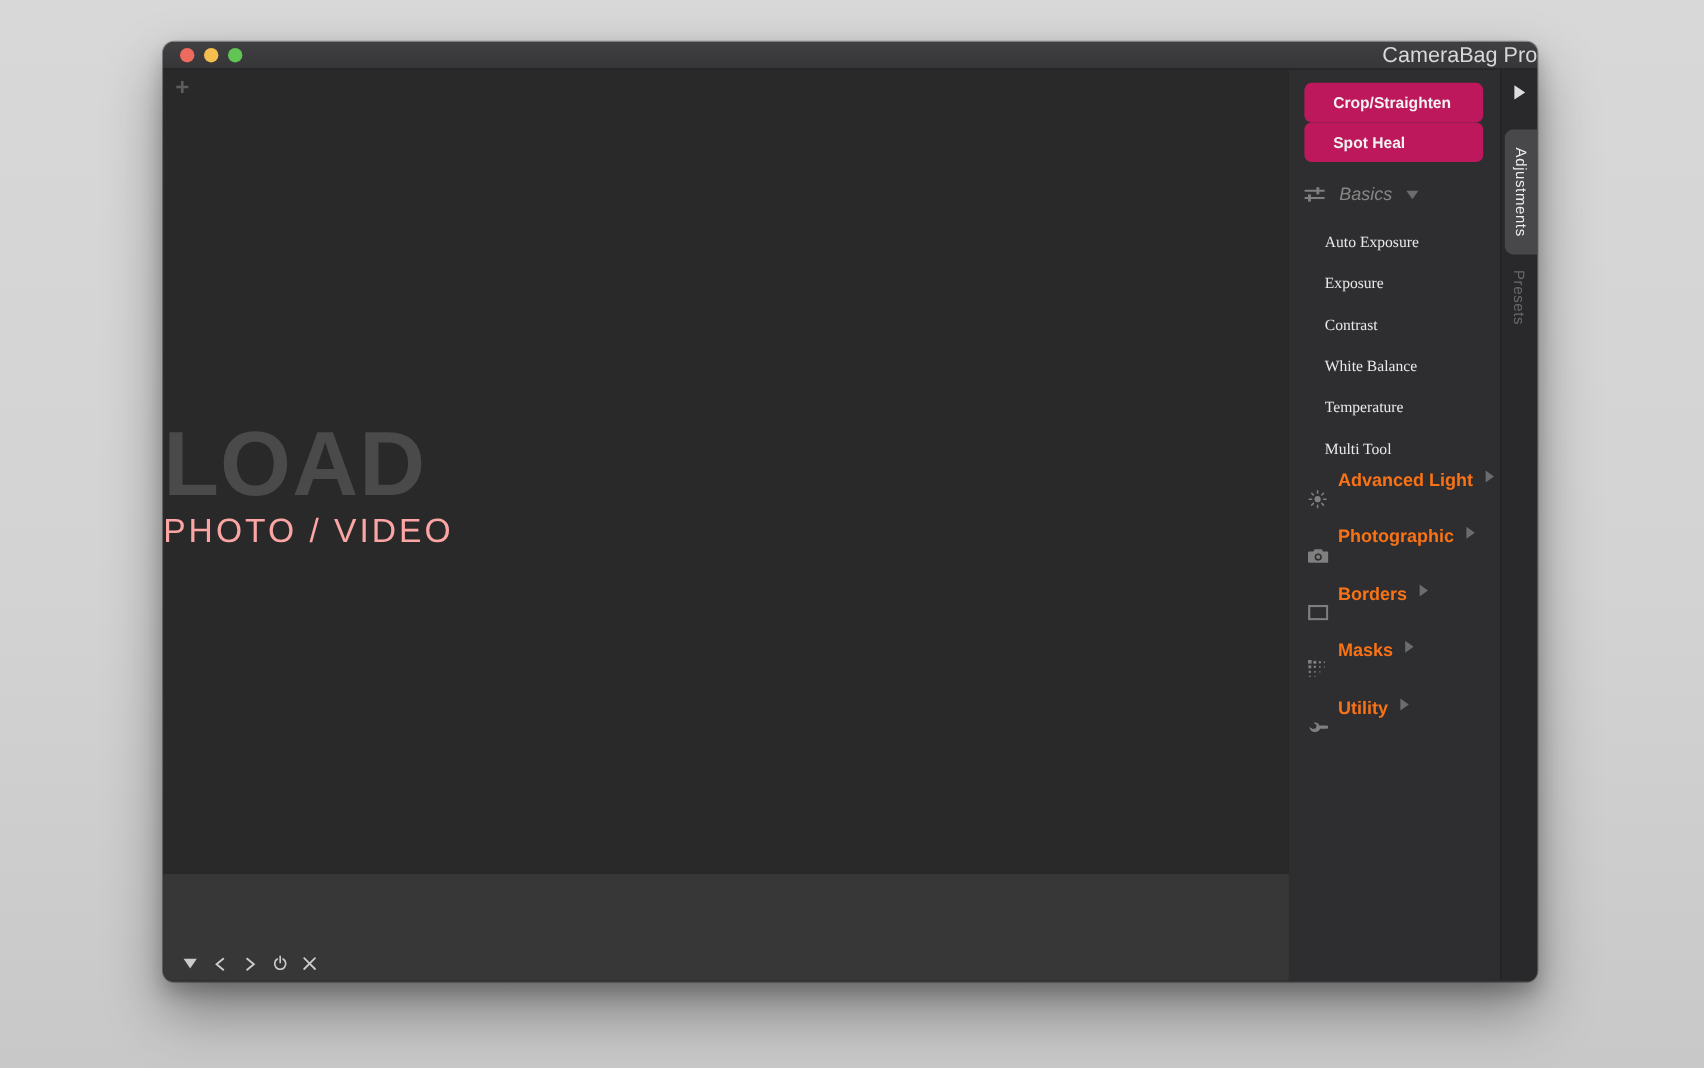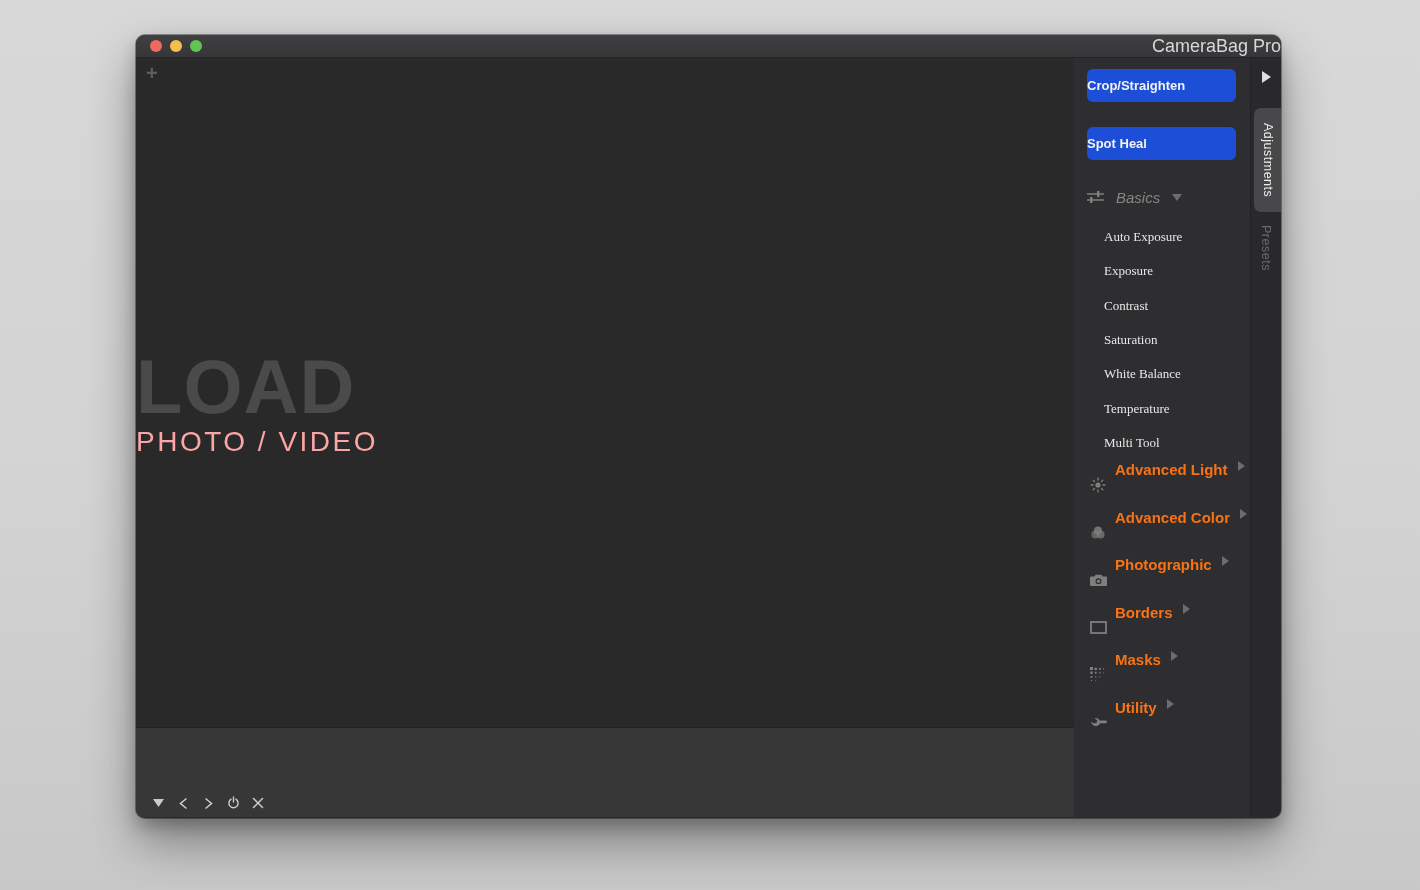--- a/index.html
+++ b/index.html
@@ -44,22 +44,22 @@
   .filmstrip { height:90px; background:#373737; border-top:1px solid #222224; position:relative; flex:none; }
   .strip-controls { position:absolute; left:15px; bottom:7px; display:flex; gap:11px; align-items:center; }
   .strip-controls .sicon { width:14px; height:14px; display:flex; align-items:center; justify-content:center; }
 
   
   .sidebar {
     width:176px; background:#2e2e30; flex:none;
     padding:11px 0 0 13px; overflow:hidden;
   }
   .tool-btn {
-    width:149px; height:33px; background:#1d4ed8; border-radius:6px;
-    margin-bottom:25px; display:flex; align-items:center; padding-left:0;
+    width:149px; height:33px; background:#be185d; border-radius:6px;
+    margin-bottom:0; display:flex; align-items:center; padding-left:24px;
     color:#f2f2f2; font-size:13px; font-weight:bold; cursor:default;
   }
   .basics-header { margin-top:15px; height:24px; display:flex; align-items:center; color:#868686; font-size:15px;font-style:italic; }
   .basics-header .hicon { width:17px; margin-right:12px; display:flex; align-items:center; }
   .caret-down {
     width:0; height:0; margin-left:12px;
     border-left:5.5px solid transparent; border-right:5.5px solid transparent;
     border-top:7px solid #6c6c6c;
   }
   .basics-list { margin-top:11px; }
@@ -174,23 +174,20 @@
 
       <div class="basics-list">
         <div class="basics-item">
             <span>Auto Exposure</span>
           </div>
         <div class="basics-item">
             <span>Exposure</span>
           </div>
         <div class="basics-item">
             <span>Contrast</span>
-          </div>
-        <div class="basics-item">
-            <span>Saturation</span>
           </div>
         <div class="basics-item">
             <span>White Balance</span>
           </div>
         <div class="basics-item">
             <span>Temperature</span>
           </div>
         <div class="basics-item">
             <span>Multi Tool</span>
           </div>
@@ -211,31 +208,20 @@
                   <line x1="11.5" y1="11.5" x2="12.9" y2="12.9"></line>
                 <line x1="12.9" y1="3.1" x2="11.5" y2="4.5"></line>
                   <line x1="4.5" y1="11.5" x2="3.1" y2="12.9"></line>
               </g>
             </svg>
           </span>
           <span class="label">Advanced Light</span>
           <span class="caret-right"></span>
         </div>
 
-        <div class="section-row">
-          <span class="hicon">
-            <svg width="16" height="15" viewBox="0 0 16 15">
-              <circle cx="8" cy="5.4" r="4" fill="#7f7f7f" opacity=".85"></circle>
-              <circle cx="5.4" cy="9.6" r="4" fill="#7f7f7f" opacity=".65"></circle>
-              <circle cx="10.6" cy="9.6" r="4" fill="#7f7f7f" opacity=".75"></circle>
-            </svg>
-          </span>
-          <span class="label">Advanced Color</span>
-          <span class="caret-right"></span>
-        </div>
 
         <div class="section-row">
           <span class="hicon">
             <svg width="17" height="14" viewBox="0 0 17 14">
               <path d="M1 3.5 h3.4 l1.2-1.8 h5.8 l1.2 1.8 H16 a1 1 0 0 1 1 1 V12 a1 1 0 0 1 -1 1 H1 a1 1 0 0 1 -1-1 V4.5 a1 1 0 0 1 1-1 Z" fill="#7f7f7f"></path>
               <circle cx="8.5" cy="8.2" r="3" fill="#2e2e30"></circle>
               <circle cx="8.5" cy="8.2" r="1.7" fill="#7f7f7f"></circle>
             </svg>
           </span>
           <span class="label">Photographic</span>

